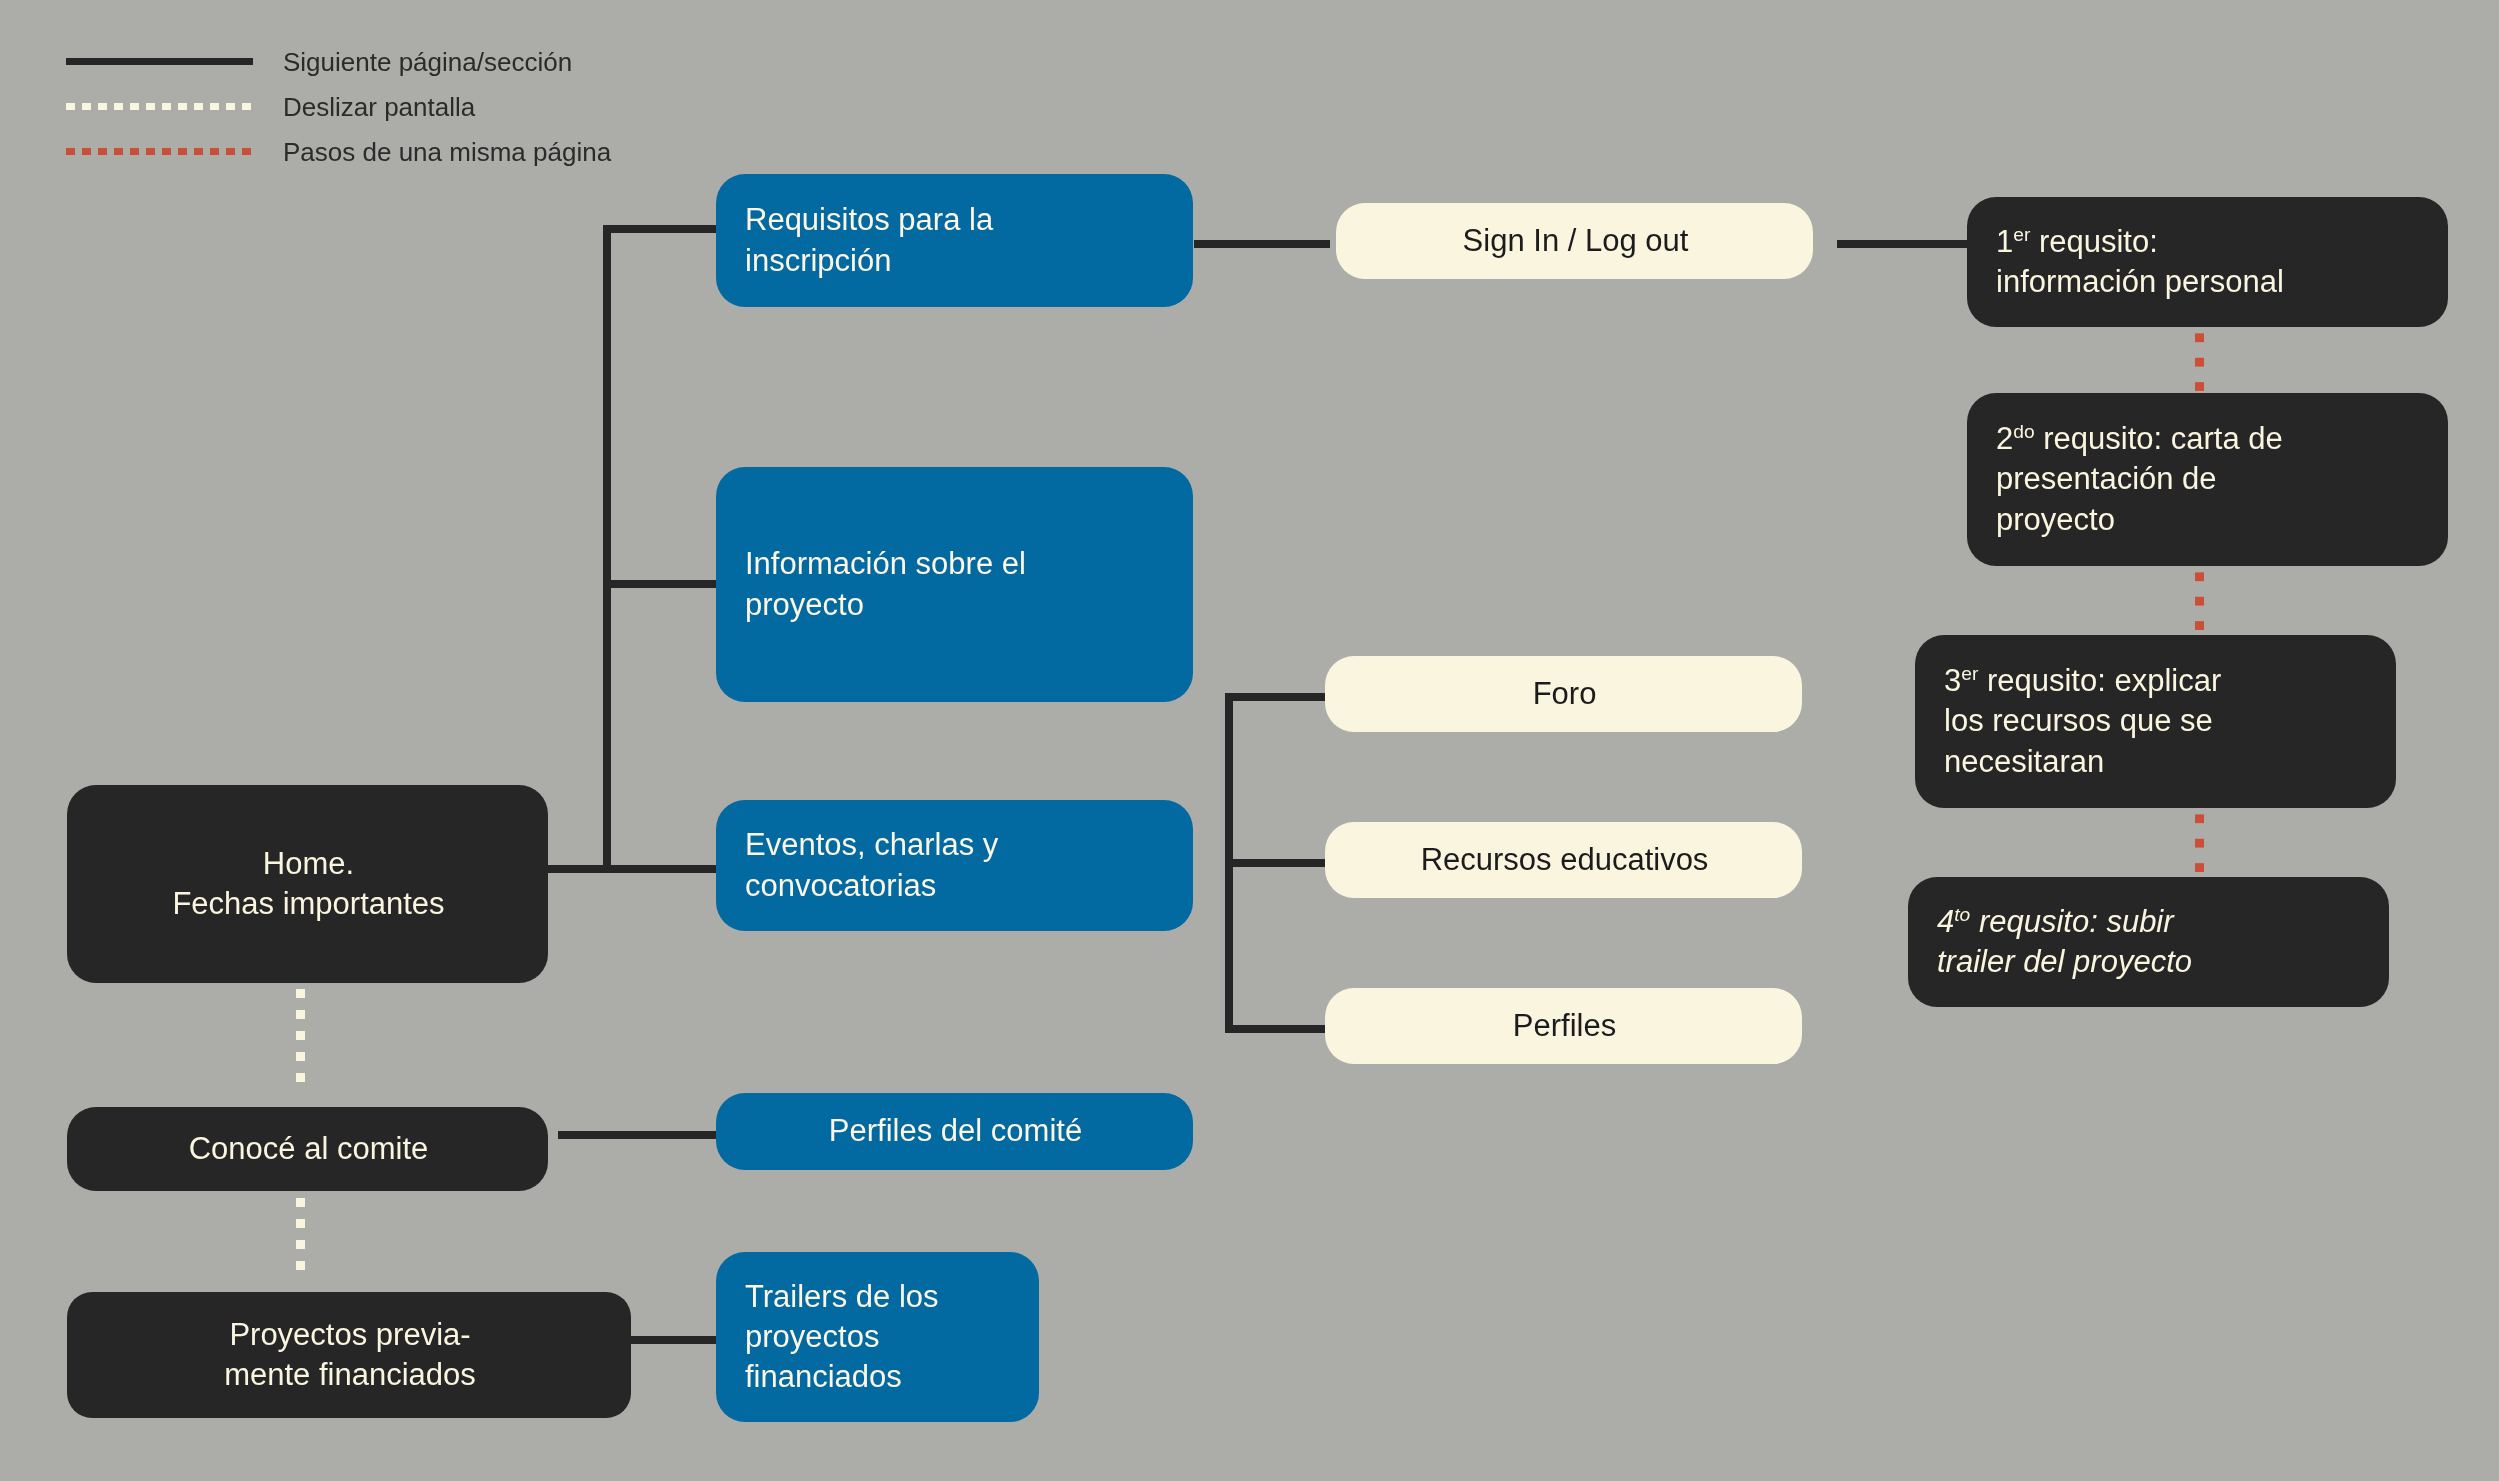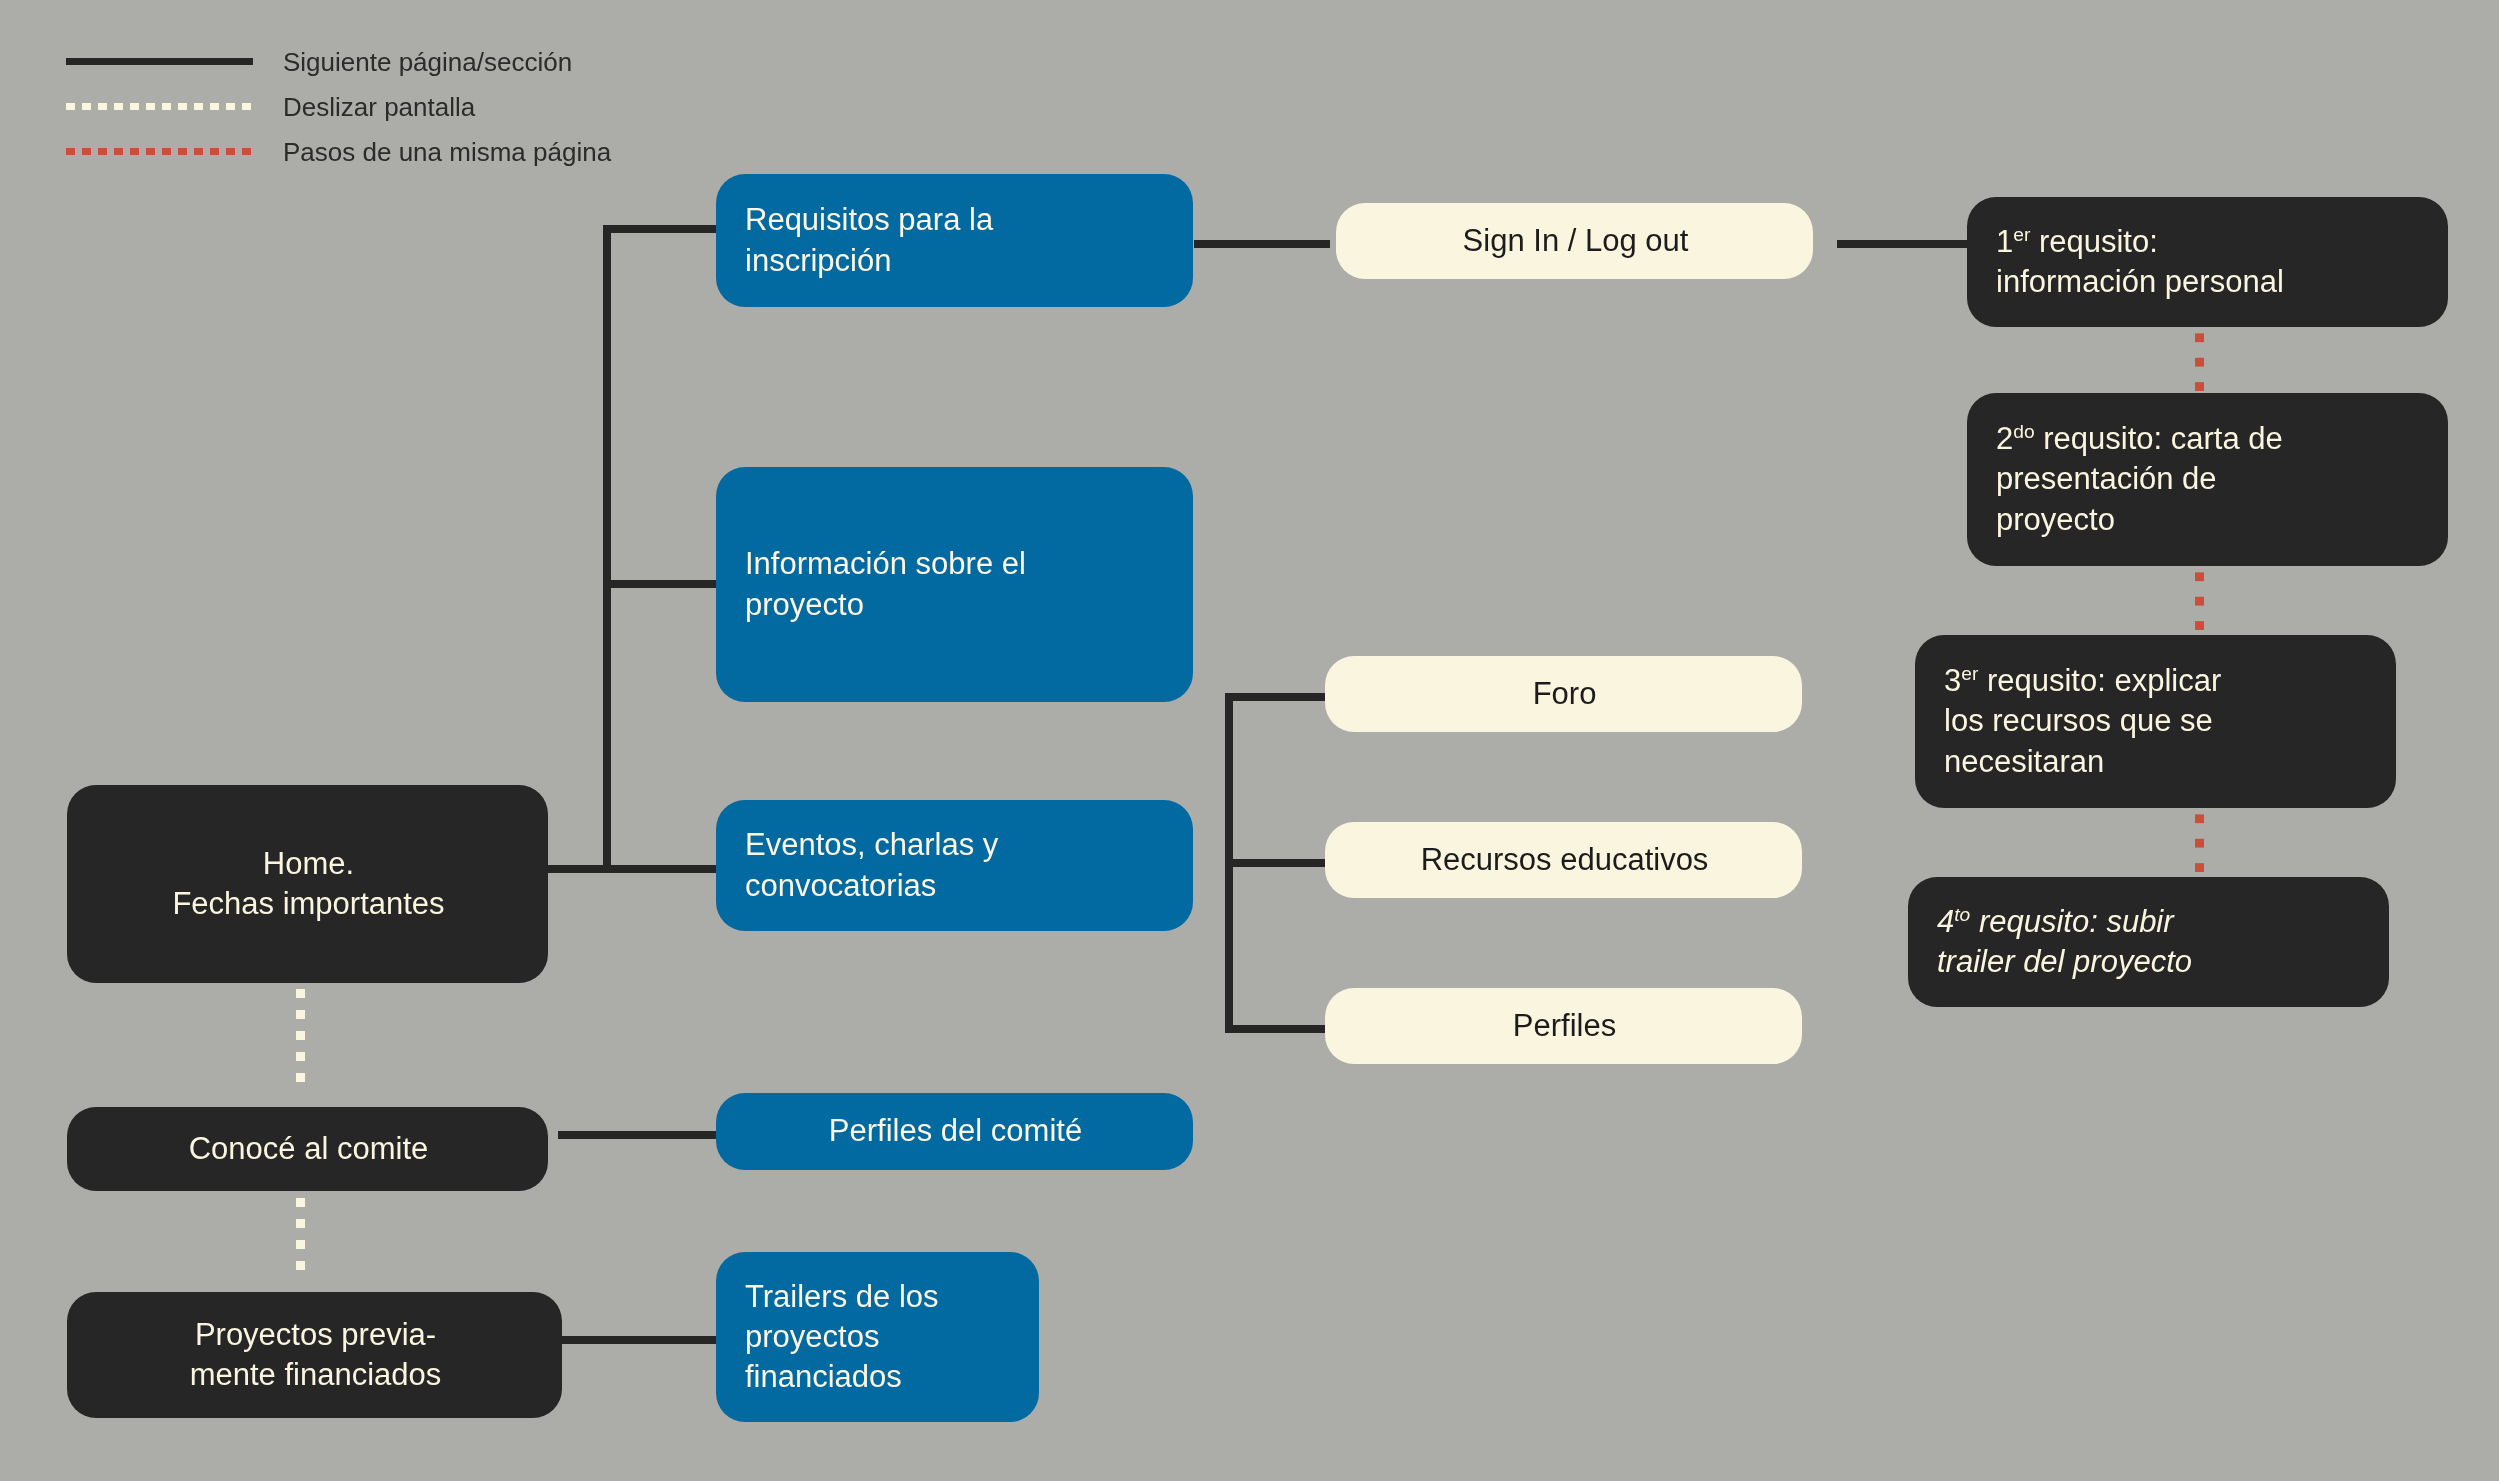--- a/index.html
+++ b/index.html
@@ -141,21 +141,21 @@
 
   <div class="vdash-red" style="left:2195px; top:309px; height:87px;"></div>
   <div class="vdash-red" style="left:2195px; top:548px; height:87px;"></div>
   <div class="vdash-red" style="left:2195px; top:790px; height:87px;"></div>
 
   <div class="node dark center" style="left:67px; top:1089px; width:481px; height:84px;">Conocé al comite</div>
 
   <div class="node dark center" style="left:67px; top:767px; width:481px; height:198px;">Home.
 Fechas importantes</div>
 
-  <div class="node dark center" style="left:67px; top:1274px; width:495px; height:126px;">Proyectos previa-
+  <div class="node dark center" style="left:67px; top:1274px; width:564px; height:126px;border-radius:25px;">Proyectos previa-
 mente financiados</div>
 
   <div class="node red left" style="left:716px; top:174px; width:477px; height:133px;">Requisitos para la
 inscripción</div>
 
   <div class="node red left" style="left:716px; top:467px; width:477px; height:235px;">Información sobre el
 proyecto</div>
 
   <div class="node red left" style="left:716px; top:800px; width:477px; height:131px;">Eventos, charlas y
 convocatorias</div>

